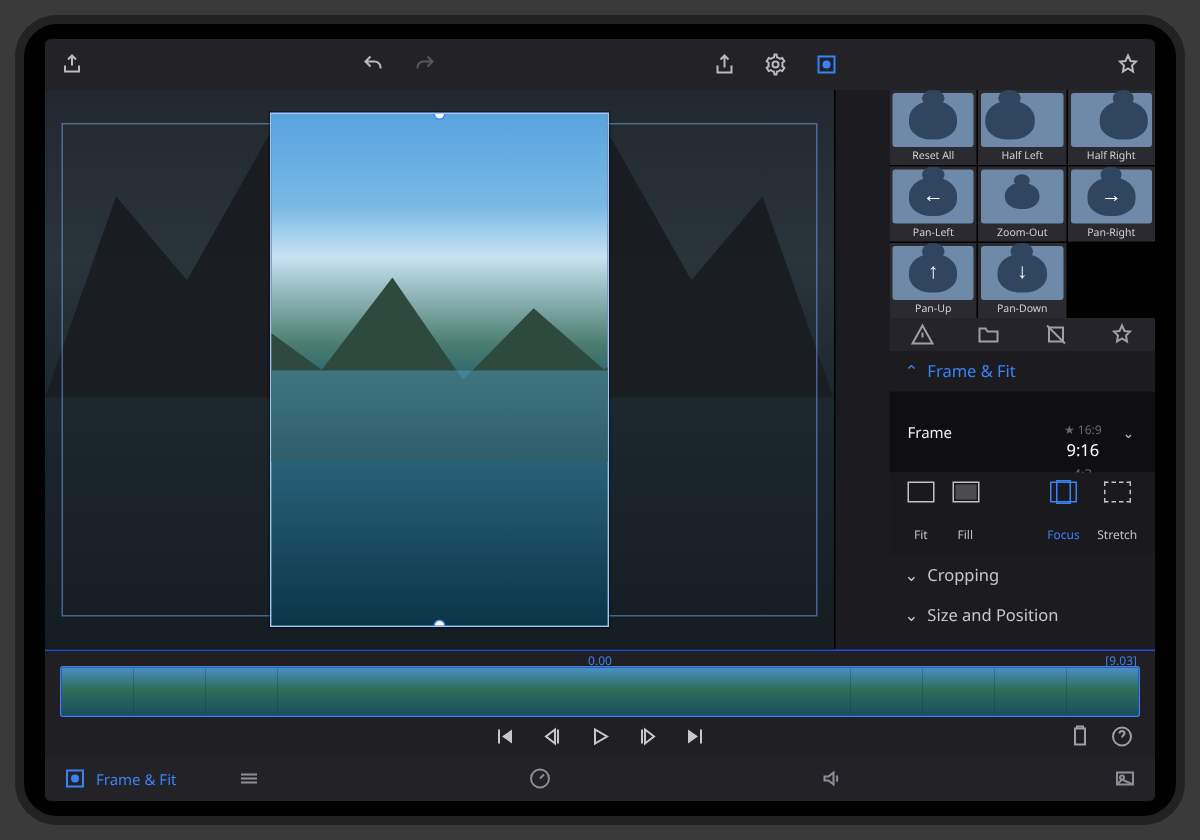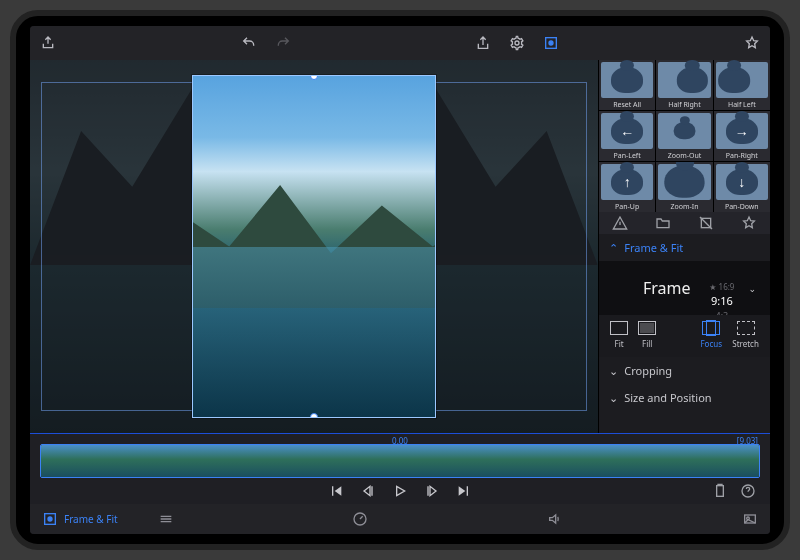--- a/index.html
+++ b/index.html
@@ -100,26 +100,27 @@
   .sel-handle.top { top:0; left:50%; }
   .sel-handle.bot { top:100%; left:50%; }
   .canvas-outline {
     position:absolute; inset: 6% 2% 6% 2%;
     border:1px solid rgba(120,170,255,.5);
     pointer-events:none;
   }
 
   
   .panel {
-    width: 172px;
+    width: 214px;
     background: #1c1c20;
     color:#c7c7cc;
     font-size: 9px;
     display:flex; flex-direction:column;
     border-left:1px solid #000;
+    padding-left:36px;
   }
   .preset-grid {
     display:grid; grid-template-columns: repeat(3,1fr);
     gap:1px; background:#000;
   }
   .preset {
     height: 50px; background:#2a2a30;
     display:flex; flex-direction:column; align-items:center; justify-content:flex-end;
     padding-bottom:2px; position:relative; overflow:hidden;
   }
@@ -150,33 +151,33 @@
   .section-hdr {
     display:flex; align-items:center; gap:6px;
     padding:6px 10px; font-size:11px; color:#3b82f6;
     background:#1c1c20;
   }
   .section-hdr.dim { color:#c7c7cc; }
   .frame-row {
     display:flex; align-items:center; padding:6px 12px;
     background:#0f0f12; height:54px;
   }
-  .frame-row .lbl { font-size:16px; color:#eee; flex:1;margin-left:32px; }
+  .frame-row .lbl { font-size:10px; color:#eee; flex:1; }
   .ratios {
     display:flex; flex-direction:column; align-items:center; gap:1px;
     font-size:9px; color:#6a6a70;
   }
   .ratios .sel { color:#fff; font-size:11px;text-align:center; }
   .ratios .star { color:#6a6a70; font-size:8px;margin-top:41px; }
   .chev { margin-left:14px; margin-right:2px; color:#c7c7cc; }
   .fit-row {
     display:flex; justify-content:space-around; align-items:flex-end;
     padding:6px 6px 8px; background:#1a1a1e;
   }
-  .fit-item { display:flex; flex-direction:column; align-items:center; gap:3px; font-size:8px; color:#c0c0c6; }
+  .fit-item { display:flex; flex-direction:column; align-items:center; gap:16px; font-size:8px; color:#c0c0c6; }
   .fit-item.active { color:#3b82f6;margin-left:34px; }
   .fit-ico { width:18px; height:14px; border:1.5px solid currentColor; position:relative; }
   .fit-ico.fill::after{content:"";position:absolute;inset:1px;background:currentColor;opacity:.3;}
   .fit-ico.focus::after{content:"";position:absolute;inset:-2px 3px;border:1.5px solid currentColor;}
   .fit-ico.stretch{border-style:dashed;}
 
   
   .timeline-zone {
     background:#1f1f24; border-top:1px solid #1d4ed8;
   }
@@ -280,29 +281,29 @@
       <div class="panel">
         <div class="preset-grid">
           <div class="preset">
               <div class="thumb">
                 <div class="blob"></div>
               </div>
               <span class="lbl">Reset All</span>
             </div>
           <div class="preset checker">
               <div class="thumb">
+                <div class="blob" style="transform:translateX(-25%)"></div>
+              </div>
+              <span class="lbl">Half Left</span>
+            </div>
+          <div class="preset checker">
+              <div class="thumb">
                 <div class="blob" style="transform:translateX(25%)"></div>
               </div>
               <span class="lbl">Half Right</span>
-            </div>
-          <div class="preset checker">
-              <div class="thumb">
-                <div class="blob" style="transform:translateX(-25%)"></div>
-              </div>
-              <span class="lbl">Half Left</span>
             </div>
           <div class="preset">
               <div class="thumb">
                 <div class="blob"></div>
               </div>
               <span class="arrow">←</span>
               <span class="lbl">Pan-Left</span>
             </div>
           <div class="preset">
               <div class="thumb">
@@ -316,26 +317,20 @@
               </div>
               <span class="arrow">→</span>
               <span class="lbl">Pan-Right</span>
             </div>
           <div class="preset">
               <div class="thumb">
                 <div class="blob"></div>
               </div>
               <span class="arrow">↑</span>
               <span class="lbl">Pan-Up</span>
-            </div>
-          <div class="preset">
-              <div class="thumb">
-                <div class="blob" style="transform:scale(1.3)"></div>
-              </div>
-              <span class="lbl">Zoom-In</span>
             </div>
           <div class="preset">
               <div class="thumb">
                 <div class="blob"></div>
               </div>
               <span class="arrow">↓</span>
               <span class="lbl">Pan-Down</span>
             </div>
         </div>
         <div class="panel-row-icons">

